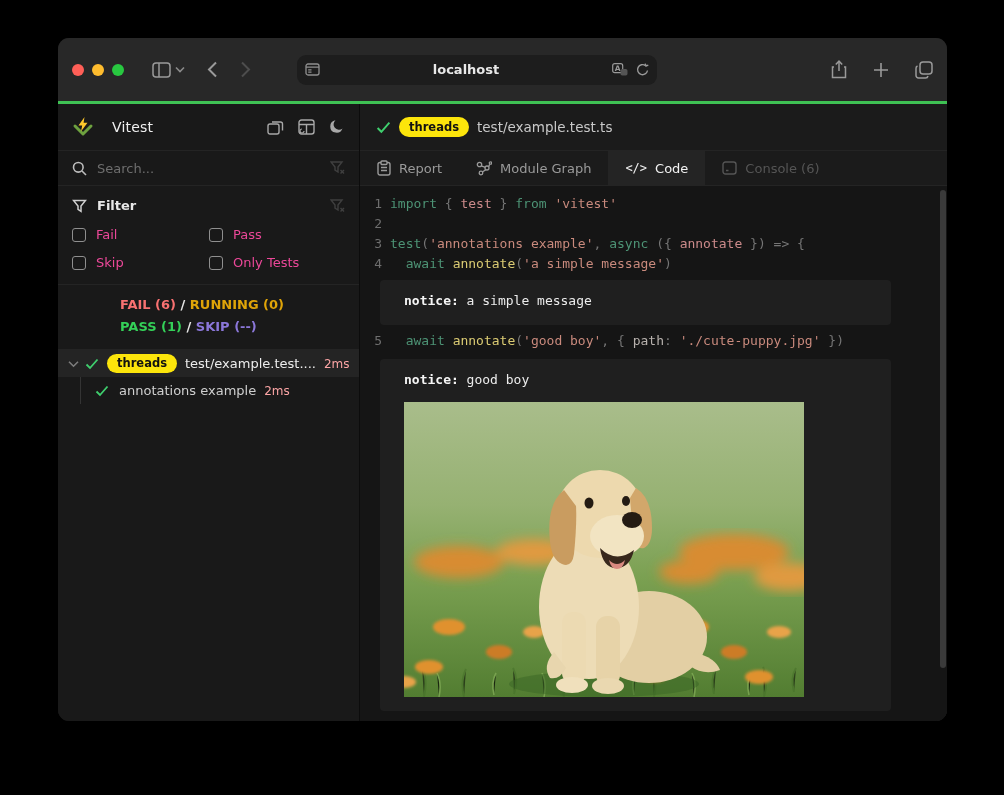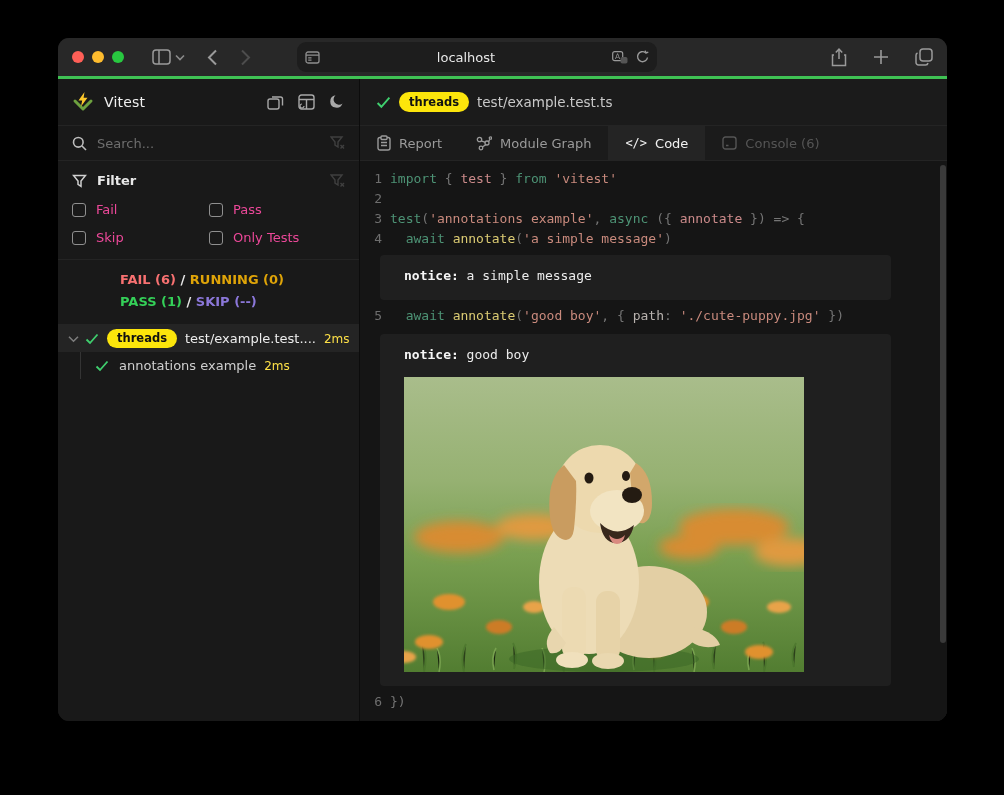--- a/index.html
+++ b/index.html
@@ -4,22 +4,22 @@
 <style>
   * { margin:0; padding:0; box-sizing:border-box; }
   html,body { width:1004px; height:795px; background:#000; overflow:hidden;
               font-family:"DejaVu Sans","Liberation Sans",sans-serif; }
 
   .window { position:absolute; left:58px; top:38px; width:889px; height:683px;
             background:#181818; border-radius:11px; overflow:hidden;
             box-shadow:0 18px 50px rgba(0,0,0,.65); display:flex; flex-direction:column; }
 
   
-  .toolbar { height:38px; background:#282828; display:flex; align-items:center;
-             padding:0 14px; flex:none; }
+  .toolbar { height:63px; background:#282828; display:flex; align-items:center;
+             padding:0 14px; flex:none;font-weight:bold; }
   .tl { width:12px; height:12px; border-radius:50%; margin-right:8px; flex:none; }
   .tl.red { background:var(--tlRed); } .tl.yellow { background:var(--tlYellow); }
   .tl.green { background:var(--tlGreen); }
   .nav-ic { color:#9a9a9a; display:flex; align-items:center; justify-content:center; }
   .sidebar-toggle { margin-left:20px; }
   .chev-small { margin-left:4px; color:#8a8a8a; }
   .back { margin-left:22px; font-size:20px; }
   .fwd { margin-left:22px; color:#4d4d4d; font-size:20px; }
   .urlbar { margin-left:46px; width:360px; height:30px; background:#1d1d1d; border-radius:9px;
             display:flex; align-items:center; padding:0 8px; color:#e8e8e8; }
@@ -29,21 +29,21 @@
   .tb-right { margin-left:auto; display:flex; align-items:center; gap:26px; color:#9f9f9f; }
 
   .progress-line { height:3px; background:var(--accentGreen); flex:none; }
 
   .content { flex:1; display:flex; min-height:0; }
 
   
   .sidebar { width:302px; flex:none; background:#191919; border-right:1px solid #0c0c0c;
              display:flex; flex-direction:column; color:#d6d6d6; }
   .app-header { height:47px; display:flex; align-items:center; padding:0 14px;
-                border-bottom:1px solid #242424; flex:none; }
+                border-bottom:1px solid #242424; flex:none;gap:8px; }
   .app-title { color:#efefef; font-size:14px; margin-left:10px; letter-spacing:.2px; }
   .app-ics { margin-left:auto; display:flex; gap:14px; color:#a8a8a8; align-items:center; }
   .search-row { height:35px; display:flex; align-items:center; padding:0 14px;
                 border-bottom:1px solid #242424; flex:none; }
   .search-input { background:transparent; border:0; outline:none; color:#cfcfcf;
                   font-size:13px; margin-left:10px; flex:1; font-family:inherit; }
   .search-input::placeholder { color:#6e6e6e; }
   .dim-ic { color:#3f3f3f; }
 
   .filter-block { padding:12px 14px 14px; border-bottom:1px solid #242424; flex:none; }
@@ -64,21 +64,21 @@
   .tree { flex:1; overflow:hidden; }
   .tree-row { height:27px; display:flex; align-items:center; font-size:13px; }
   .tree-row.selected { background:#242424; }
   .tree-row .chev { color:#7d7d7d; margin:0 6px 0 10px; display:flex; }
   .tree-row .guide { width:1px; align-self:stretch; background:#343434; margin-left:22px; flex:none; }
   .check { color:var(--checkGreen); display:flex; flex:none; }
   .badge { background:var(--badgeYellow); color:#111; font-size:11.5px; font-weight:bold;
            border-radius:999px; padding:2.5px 10px 3px; margin:0 8px; flex:none;text-align:center; }
   .tree-label { color:#ededed; white-space:nowrap; overflow:hidden; }
   .tree-label.child { color:#cfcfcf; margin-left:10px; }
-  .dur { color:#fde047; font-size:12px; margin-left:8px; }
+  .dur { color:#fca5a5; font-size:12px; margin-left:8px; }
 
   
   .main { flex:1; display:flex; flex-direction:column; min-width:0; background:#1b1b1b; }
   .file-header { height:47px; display:flex; align-items:center; padding:0 16px;
                  border-bottom:1px solid #242424; flex:none; }
   .file-name { color:#c9c9c9; font-size:13.5px; }
   .tabs { height:35px; display:flex; align-items:stretch; border-bottom:1px solid #242424;
           flex:none; font-size:13px; }
   .tab { display:flex; align-items:center; gap:8px; padding:0 17px; color:#9a9a9a; }
   .tab.active { background:#242424; color:#f2f2f2; }

